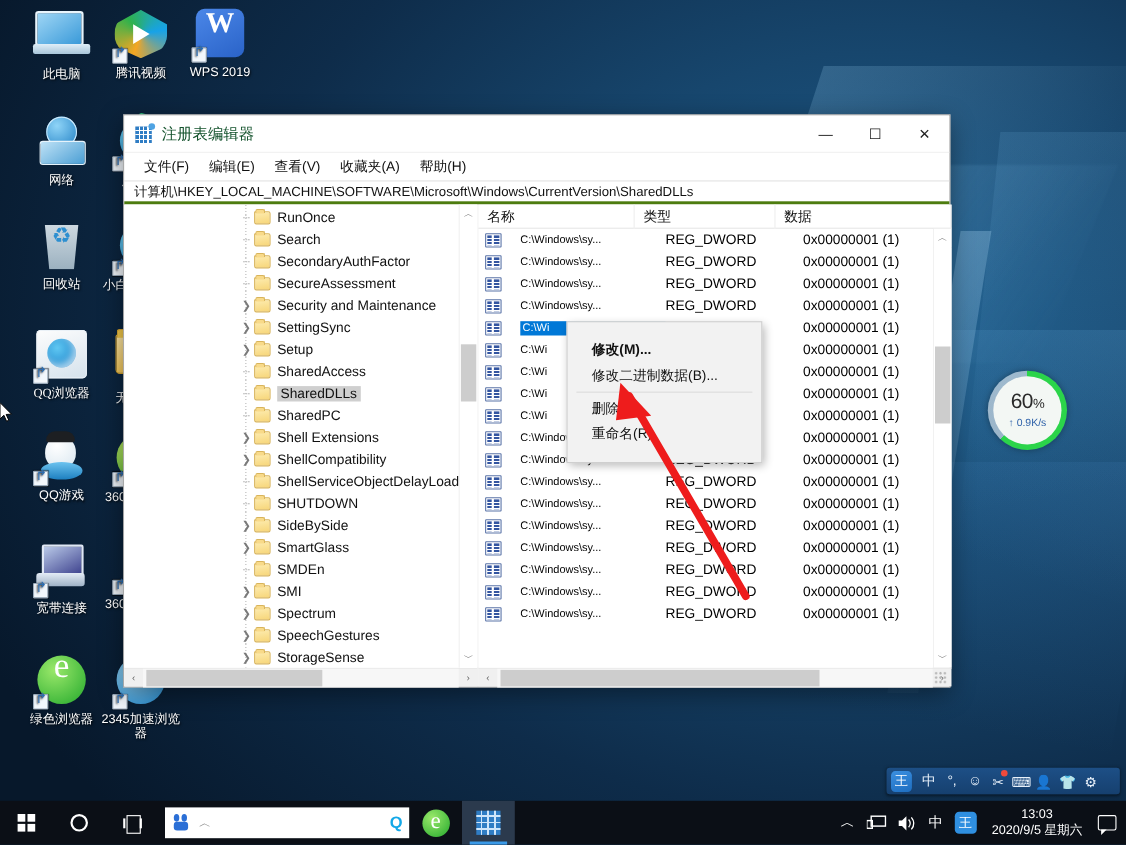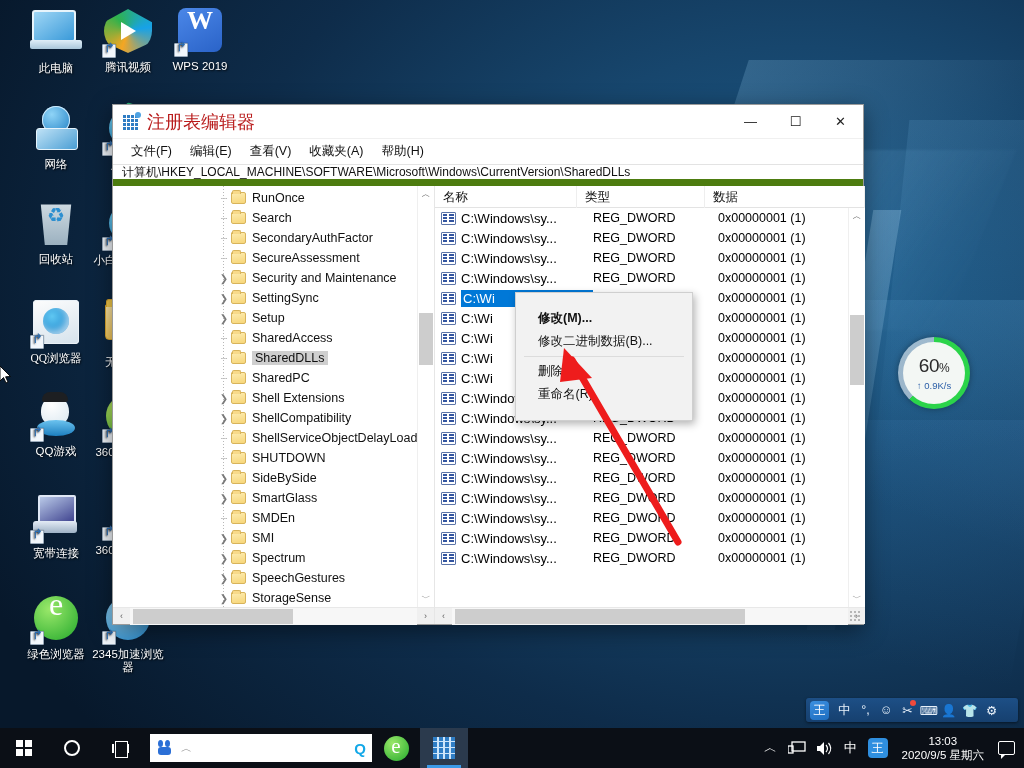--- a/index.html
+++ b/index.html
@@ -146,29 +146,29 @@
     background:#2f7dc4;
     background-image:
       linear-gradient(to right,transparent 3px,#fff 3px,#fff 4px,transparent 4px),
       linear-gradient(to right,transparent 7px,#fff 7px,#fff 8px,transparent 8px),
       linear-gradient(to right,transparent 11px,#fff 11px,#fff 12px,transparent 12px),
       linear-gradient(to bottom,transparent 3px,#fff 3px,#fff 4px,transparent 4px),
       linear-gradient(to bottom,transparent 7px,#fff 7px,#fff 8px,transparent 8px),
       linear-gradient(to bottom,transparent 11px,#fff 11px,#fff 12px,transparent 12px);}
   .title-ico .g2{position:absolute;right:-1px;top:-1px;width:6px;height:6px;border-radius:50%;
     background:#4fa3e3;}
-  .title-text{font-size:18px;color:#b91c1c;flex:1;}
+  .title-text{font-size:14px;color:#14532d;flex:1;}
   .winbtns{display:flex;height:34px;flex:none;}
   .winbtn{width:45px;height:34px;display:flex;align-items:center;justify-content:center;
     font-size:13px;color:#222;line-height:1;}
 
   .menubar{height:25px;background:#fff;display:flex;align-items:center;padding-left:9px;flex:none;}
   .menuitem{padding:2px 9px;font-size:12.5px;color:#111;}
 
-  .addrbar{height:22px;background:#fff;border-top:1px solid #e3e3e3;border-bottom:7px solid #4d7c0f;
+  .addrbar{height:22px;background:#fff;border-top:1px solid #e3e3e3;border-bottom:3px solid #4d7c0f;
     display:flex;align-items:center;padding-left:9px;font-size:12px;color:#111;flex:none;
     white-space:nowrap;overflow:hidden;}
 
   .panes{flex:1;display:flex;background:#fff;min-height:0;}
   .pane-left{width:322px;display:flex;flex-direction:column;border-right:1px solid #e6e6e6;}
   .pane-right{flex:1;display:flex;flex-direction:column;}
 
   .tree{flex:1;overflow:hidden;position:relative;background:#fff;display:flex;}
   .tree-body{flex:1;padding-top:2px;overflow:hidden;}
   .tnode{height:20px;display:flex;align-items:center;white-space:nowrap;padding-left:100px;position:relative;}
@@ -199,21 +199,21 @@
   .lv-head{height:22px;background:#fff;border-bottom:1px solid #e3e3e3;display:flex;align-items:center;flex:none;}
   .lv-col{font-size:12.5px;color:#111;padding-left:8px;border-right:1px solid #eee;height:22px;line-height:22px;}
   .lv-rows{flex:1;position:relative;overflow:hidden;background:#fff;}
   .lvrow{height:20px;display:flex;align-items:center;white-space:nowrap;}
   .lvrow .ricon{width:15px;height:13px;margin:0 5px 0 6px;flex:none;position:relative;
     background:#fff;border:1px solid #5b74a8;border-radius:1px;}
   .lvrow .ricon:before{content:"";position:absolute;left:1px;top:1px;width:4px;height:9px;
     background:repeating-linear-gradient(to bottom,#3355a0 0 2px,#fff 2px 3px);}
   .lvrow .ricon:after{content:"";position:absolute;left:7px;top:1px;width:5px;height:9px;
     background:repeating-linear-gradient(to bottom,#3355a0 0 2px,#fff 2px 3px);}
-  .lvrow .c-name{width:132px;overflow:hidden;font-size:13px;}
+  .lvrow .c-name{width:132px;overflow:hidden;font-size:10px;margin-left:12px;}
   .lvrow .c-type{width:125px;font-size:12.5px;}
   .lvrow .c-data{font-size:12.5px;}
   .lvrow.sel .c-name{background:#0078d7;color:#fff;padding:1px 2px;}
 
   
   #context-menu{
     position:absolute;left:515px;top:292px;width:178px;
     background:#f2f2f2;border:1px solid #cfcfcf;
     box-shadow:2px 3px 8px rgba(0,0,0,.30);
     padding:14px 0;z-index:40;

